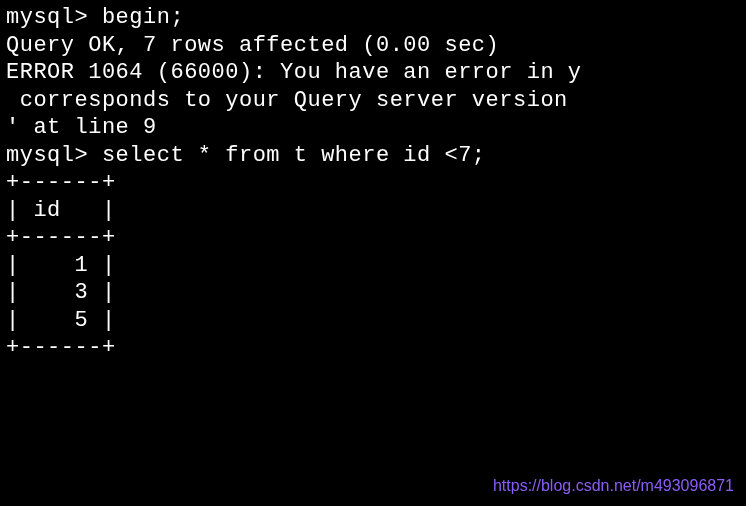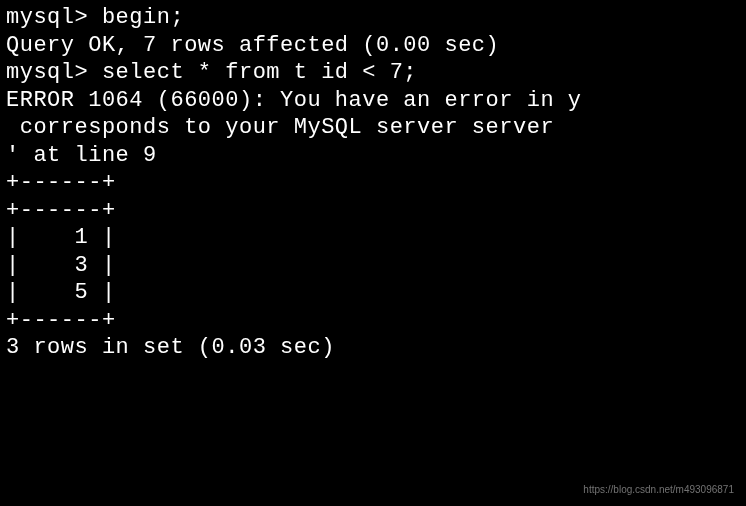--- a/index.html
+++ b/index.html
@@ -20,39 +20,39 @@
       overflow: hidden;
     }
     .terminal-line {
       white-space: pre;
       letter-spacing: 0.5px;
     }
     .watermark {
       position: absolute;
       bottom: 10px;
       right: 12px;
-      color: #737373;
+      color: #8b5cf6;
       font-family: Arial, sans-serif;
-      font-size: 10px;
+      font-size: 16px;
       letter-spacing: 0;
     }
   </style>
 </head>
 <body>
 
 <div>
   <div class="terminal-line">mysql&gt; begin;</div>
   <div class="terminal-line">Query OK, 7 rows affected (0.00 sec)</div>
   <div class="terminal-line"></div>
-  <div class="terminal-line">mysql&gt; select * from t id &lt; 7;</div>
   <div class="terminal-line">ERROR 1064 (66000): You have an error in y</div>
-  <div class="terminal-line"> corresponds to your MySQL server server </div>
+  <div class="terminal-line"> corresponds to your Query server version </div>
   <div class="terminal-line">' at line 9</div>
+  <div class="terminal-line">mysql&gt; select * from t where id &lt;7;</div>
   <div class="terminal-line">+------+</div>
+  <div class="terminal-line">| id   |</div>
   <div class="terminal-line">+------+</div>
   <div class="terminal-line">|    1 |</div>
   <div class="terminal-line">|    3 |</div>
   <div class="terminal-line">|    5 |</div>
   <div class="terminal-line">+------+</div>
-  <div class="terminal-line">3 rows in set (0.03 sec)</div>
 </div>
 
 <div class="watermark">https://blog.csdn.net/m493096871</div>
 
 </body></html>

